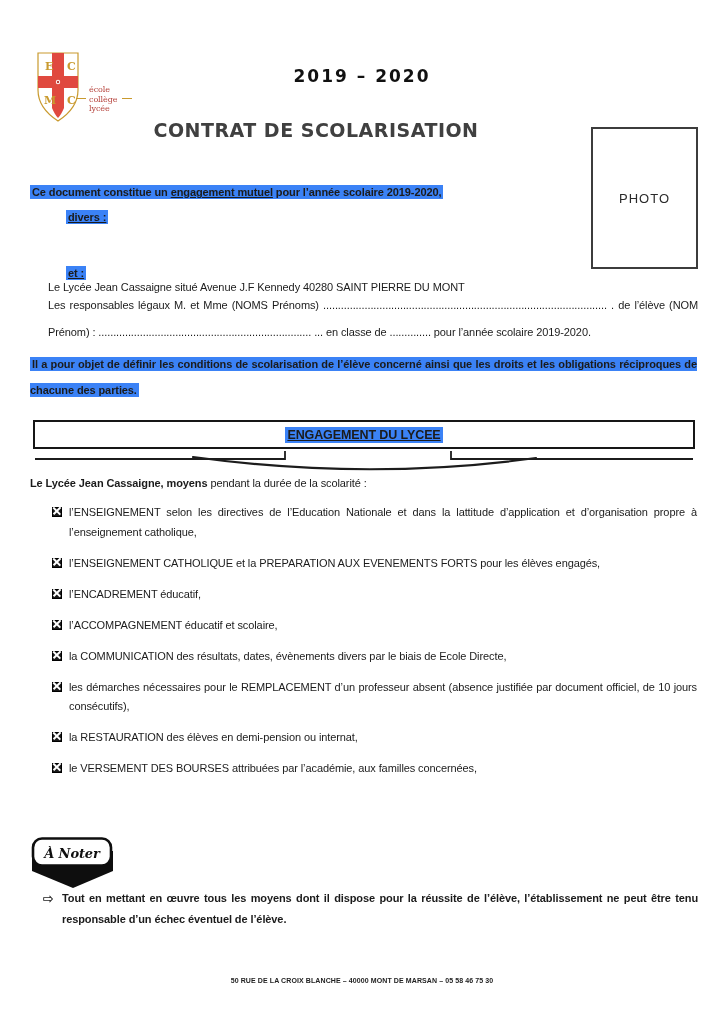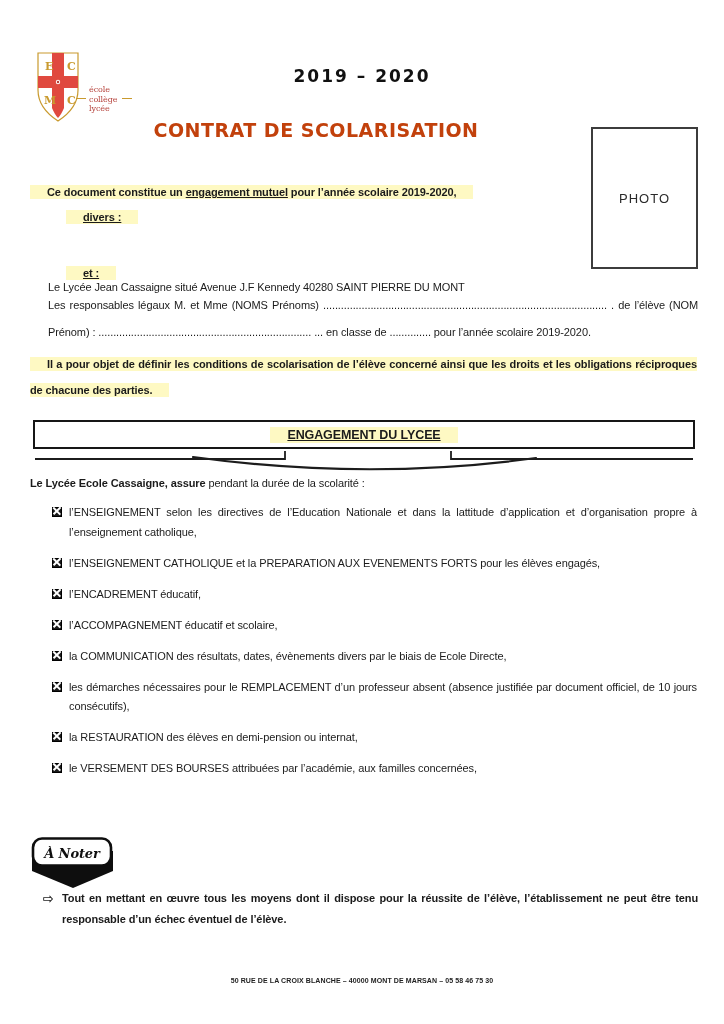--- a/index.html
+++ b/index.html
@@ -6,30 +6,30 @@
   html,body { background:#e9e9e9; }
   .page {
     position:relative; width:724px; height:1024px; margin:0 auto;
     background:#ffffff; overflow:hidden;
     font-family:"Liberation Sans", sans-serif;
     font-size:11px; letter-spacing:-0.1px; color:#1b1b1b;
   }
   .abs { position:absolute; }
   .b { font-weight:bold; }
   .u { text-decoration:underline; }
-  .hl { background:#fef9c3; padding:1px 17px; }
+  .hl { background:#3b82f6; padding:1px 2px; }
   .just { text-align:justify; }
 
   
   .year   { top:66px; left:0; width:724px; text-align:center;
             font-family:"DejaVu Sans", sans-serif; font-size:17px; font-weight:bold;
             letter-spacing:2px; color:#111; }
   .title  { top:119px; left:0; width:632px; text-align:center;
             font-family:"DejaVu Sans", sans-serif; font-size:19px; font-weight:bold;
-            letter-spacing:0.5px; color:#c2410c; }
+            letter-spacing:0.5px; color:#404040; }
   .logo   { top:52px; left:36px; }
 
   .photo-box { top:127px; left:591px; width:107px; height:142px;
                border:2px solid #3c3c3c; display:flex; align-items:center; justify-content:center;
                font-size:13px; letter-spacing:1px; color:#2a2a2a; }
 
   
   .p1    { top:186px; left:30px; width:660px; }
   .entre { top:211px; left:66px; }
   .lycee { top:241px; left:48px; width:640px;margin-top:40px; }
@@ -118,21 +118,21 @@
   <div class="abs objet just">
     <span class="hl b">Il a pour objet de définir les conditions de scolarisation de l’élève concerné ainsi que les droits et les obligations réciproques de chacune des parties.</span>
   </div>
   <svg class="abs engdeco" width="662" height="34" viewBox="0 0 662 34">
     <path d="M2,9 L252,9 L252,1" fill="none" stroke="#1c1c1c" stroke-width="1.8"></path>
     <path d="M418,1 L418,9 L660,9" fill="none" stroke="#1c1c1c" stroke-width="1.8"></path>
     <path d="M160,7 Q335,31 503,8" fill="none" stroke="#1c1c1c" stroke-width="2.2" stroke-linecap="round"></path>
   </svg>
 
   <div class="abs assure">
-    <span class="b">Le Lycée Ecole Cassaigne, assure</span><span> pendant la durée de la scolarité :</span>
+    <span class="b">Le Lycée Jean Cassaigne, moyens</span><span> pendant la durée de la scolarité :</span>
   </div>
 
   <div class="abs items">
     <div class="item">
         <span class="chk"></span>
         <span class="item-text">l’ENSEIGNEMENT selon les directives de l’Education Nationale et dans la lattitude d’application et d’organisation propre à l’enseignement catholique,</span>
       </div>
     <div class="item">
         <span class="chk"></span>
         <span class="item-text">l’ENSEIGNEMENT CATHOLIQUE et la PREPARATION AUX EVENEMENTS FORTS pour les élèves engagés,</span>

